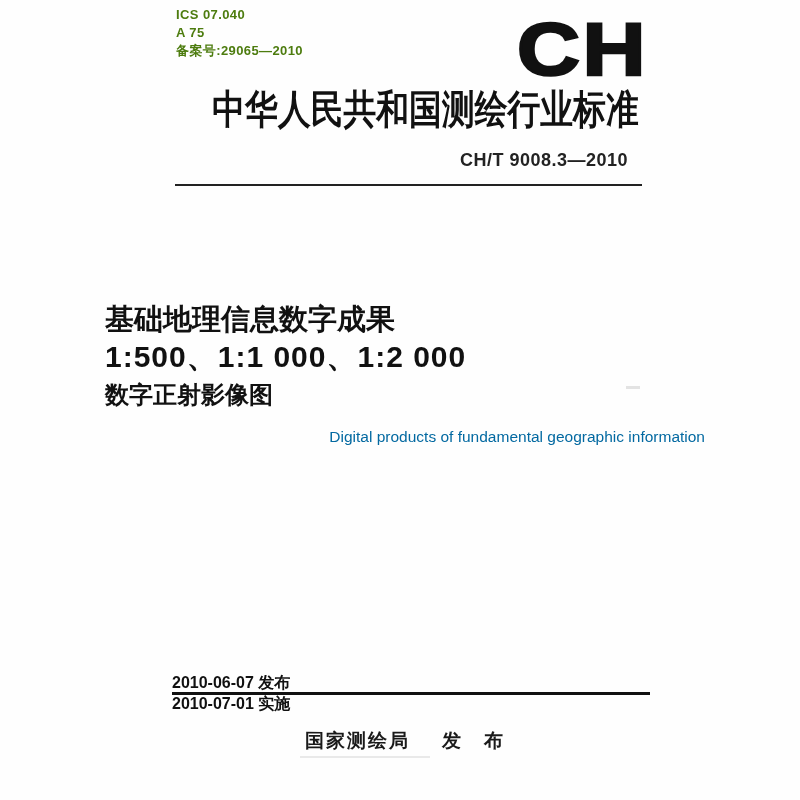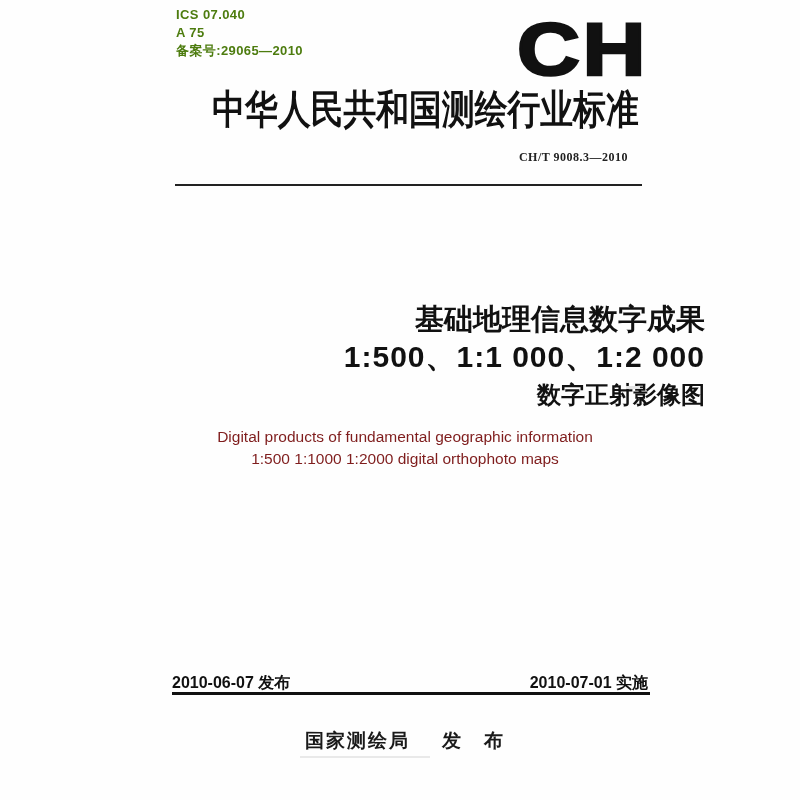--- a/index.html
+++ b/index.html
@@ -41,45 +41,45 @@
     font-size: 40px; font-weight: 900;
     white-space: nowrap;
     text-align: center;
     transform: scaleX(0.82);
     transform-origin: center;
     color: #111;
     letter-spacing: 0;
   }
   .std-no {
     position: absolute; top: 150px; right: 172px;
-    font-size: 12px; font-weight: 600;
-    letter-spacing: 0.5px; color: #222; font-family: Liberation Serif, serif;
+    font-size: 18px; font-weight: 600;
+    letter-spacing: 0.5px; color: #222;
   }
   .rule { position: absolute; background: #222; }
   .rule-top  { left: 175px; right: 158px; top: 184px; height: 2px; }
   .rule-bottom { left: 172px; right: 150px; top: 692px; height: 3px; background: #111; }
   
   .title-cn {
     position: absolute; left: 105px; top: 300px; width: 600px;
-    text-align: right; font-weight: 900; color: #111;
+    text-align: left; font-weight: 900; color: #111;
   }
   .title-cn .l1 { font-size: 29px; line-height: 38px; }
   .title-cn .l2 { font-size: 30px; line-height: 38px; letter-spacing: 1px; }
   .title-cn .l3 { font-size: 24px; line-height: 38px; }
   
   .title-en {
     position: absolute; left: 105px; top: 426px; width: 600px;
-    text-align: center; font-size: 15.5px; line-height: 22px;
-    font-weight: 500; color: #7f1d1d;
+    text-align: right; font-size: 15.5px; line-height: 22px;
+    font-weight: 500; color: #0369a1;
   }
   
   .dates {
     position: absolute; left: 172px; right: 152px; top: 673px;
     display: flex; justify-content: space-between;
-    font-size: 16px; font-weight: 700; color: #111;
+    font-size: 16px; font-weight: 700; color: #111; flex-direction: column;
   }
   
   .publisher {
     position: absolute; left: 105px; top: 728px; width: 600px;
     text-align: center; font-size: 19px; font-weight: 700;
     letter-spacing: 2px; color: #1a1a1a;
   }
   .publisher .pub-word { margin-left: 32px; letter-spacing: 2px; }
   
   .artifact-line {
@@ -111,21 +111,20 @@
   <div class="rule rule-top"></div>
 
   <div class="title-cn">
     <div class="l1">基础地理信息数字成果</div>
     <div class="l2">1:500、1:1 000、1:2 000</div>
     <div class="l3">数字正射影像图</div>
   </div>
 
   <div class="title-en">
     <div>Digital products of fundamental geographic information</div>
-    <div>1:500 1:1000 1:2000 digital orthophoto maps</div>
   </div>
 
   <div class="dates">
     <span>2010-06-07 发布</span>
     <span>2010-07-01 实施</span>
   </div>
 
   <div class="rule rule-bottom"></div>
 
   <div class="publisher">

